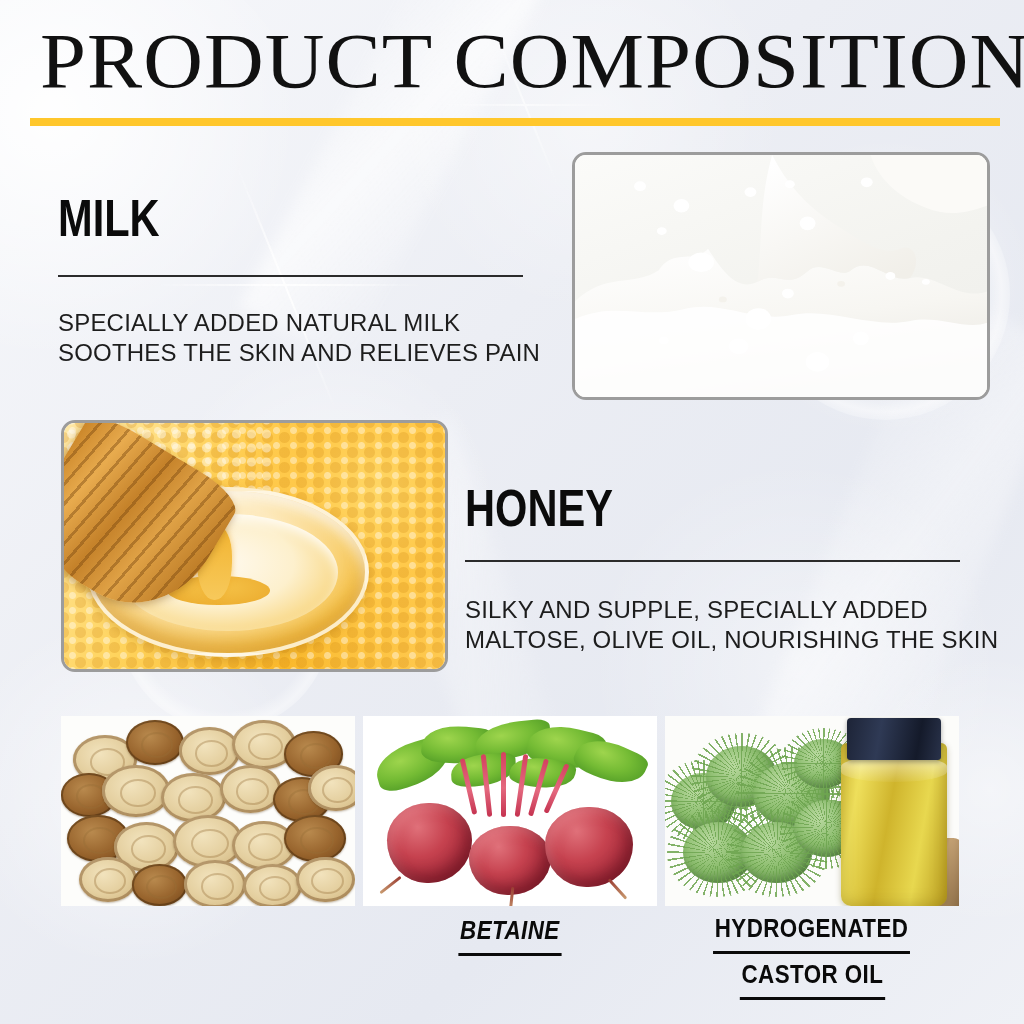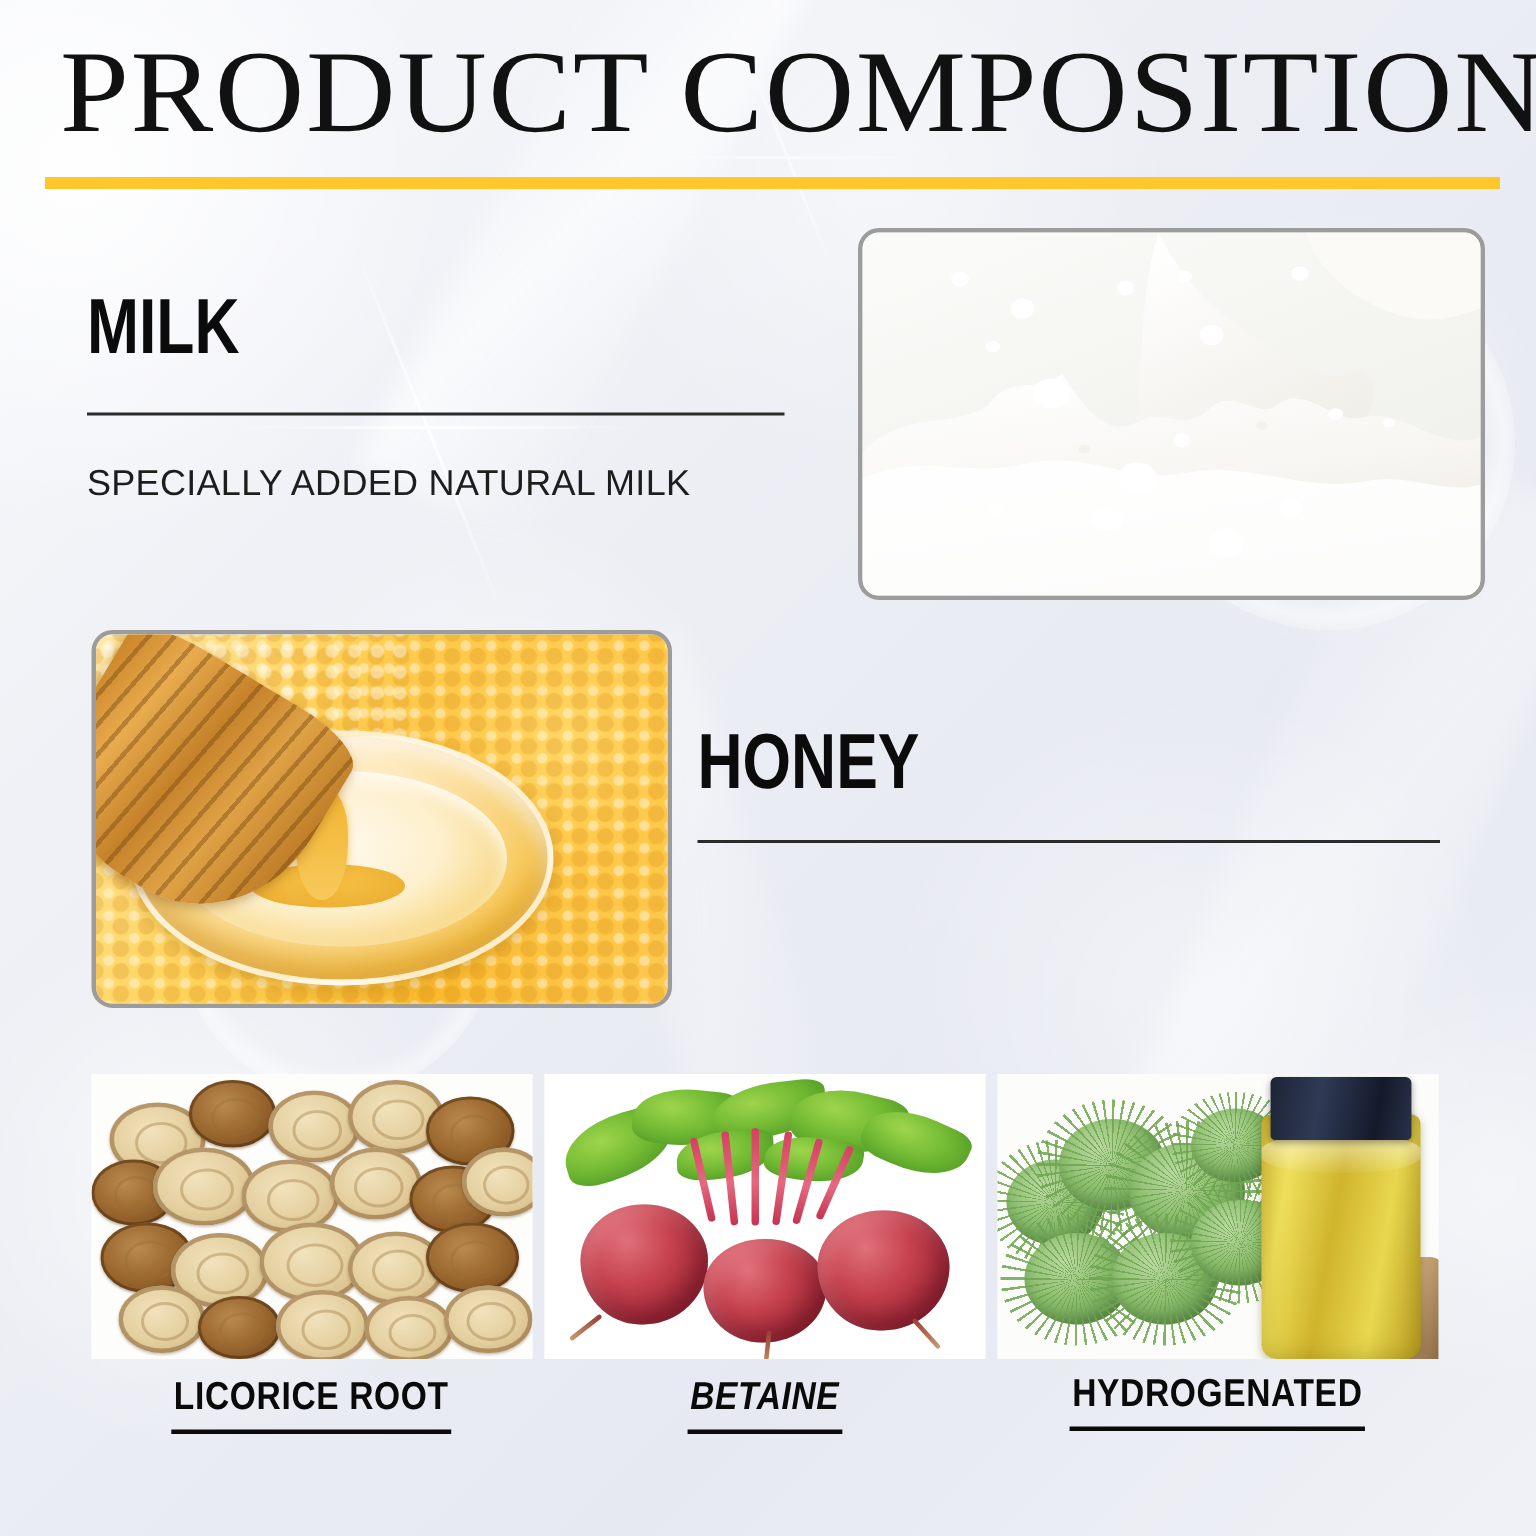--- a/index.html
+++ b/index.html
@@ -364,20 +364,21 @@
   <div class="sparkle sp1"></div>
   <div class="sparkle sp2"></div>
 
   <div class="title">PRODUCT COMPOSITION</div>
   <div class="title-rule"></div>
 
   <div class="sec-head" id="milk-head">MILK</div>
   <div class="sec-rule" id="milk-rule"></div>
   <div class="sec-body" id="milk-body">
     <div>SPECIALLY ADDED NATURAL MILK</div>
+    <div>SOOTHES THE SKIN AND RELIEVES PAIN</div>
   </div>
 
   <div class="panel" id="milk-panel">
     <div class="art">
       <div class="milk-bg"></div>
       <svg viewBox="0 0 418 248" width="100%" height="100%" preserveAspectRatio="none" style="position:absolute;inset:0;">
         <defs>
           <linearGradient id="mgA" x1="0" y1="0" x2="0.4" y2="1">
             <stop offset="0%" stop-color="#ffffff"></stop>
             <stop offset="60%" stop-color="#f7f6f2"></stop>
@@ -434,20 +435,24 @@
       <div class="drip-pool"></div>
       <div class="drip"></div>
       <div class="dipper">
           <div class="dipper-rings"></div>
         </div>
     </div>
   </div>
 
   <div class="sec-head" id="honey-head">HONEY</div>
   <div class="sec-rule" id="honey-rule"></div>
+  <div class="sec-body" id="honey-body">
+    <div>SILKY AND SUPPLE, SPECIALLY ADDED</div>
+    <div>MALTOSE, OLIVE OIL, NOURISHING THE SKIN</div>
+  </div>
 
   <div class="panel-flat" id="licorice-panel">
     <div class="art">
       <div class="lic-bg"></div>
       <div class="slice" style="left:4%;  top:10%; width:22%; height:26%;"></div>
       <div class="slice dark" style="left:22%; top:2%;  width:20%; height:24%;"></div>
       <div class="slice" style="left:40%; top:6%;  width:21%; height:25%;"></div>
       <div class="slice" style="left:58%; top:2%;  width:22%; height:26%;"></div>
       <div class="slice dark" style="left:76%; top:8%;  width:20%; height:24%;"></div>
       <div class="slice dark" style="left:0%;  top:30%; width:19%; height:23%;"></div>
@@ -520,22 +525,22 @@
           <div class="spikes"></div>
         </div>
       <div class="bottle">
         <div class="bottle-surface"></div>
       </div>
       <div class="bottle-cap"></div>
     </div>
   </div>
 
   <div class="cap" id="licorice-cap">
-    <div><span>LICORICE ROOT</span></div>
   </div>
   <div class="cap" id="betaine-cap">
     <div><span>BETAINE</span></div>
   </div>
   <div class="cap" id="castor-cap">
     <div><span>HYDROGENATED</span></div>
+    <div><span>CASTOR OIL</span></div>
   </div>
 
 </div>
 
 </body></html>

